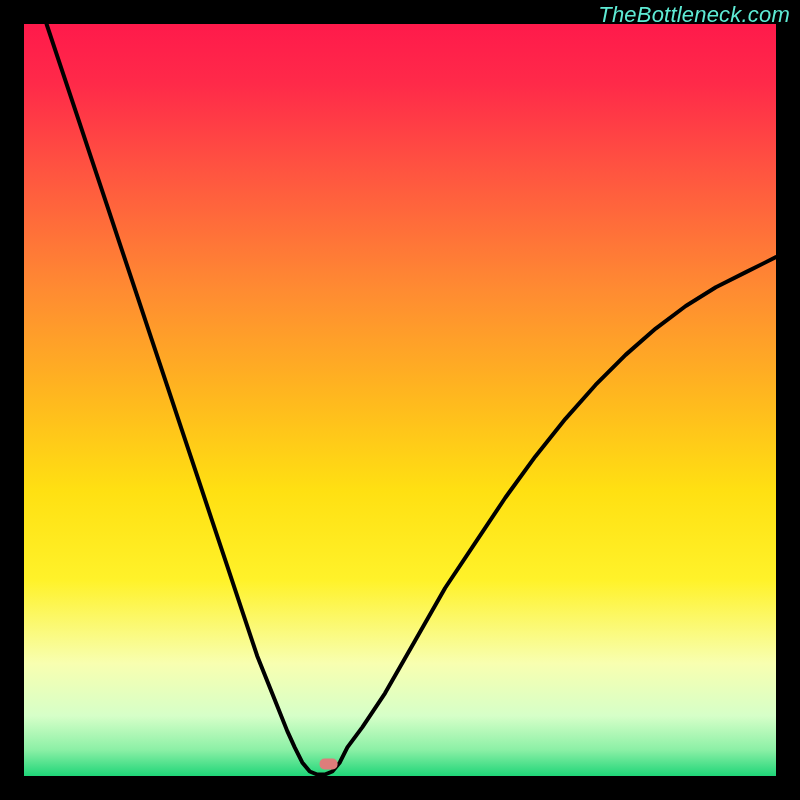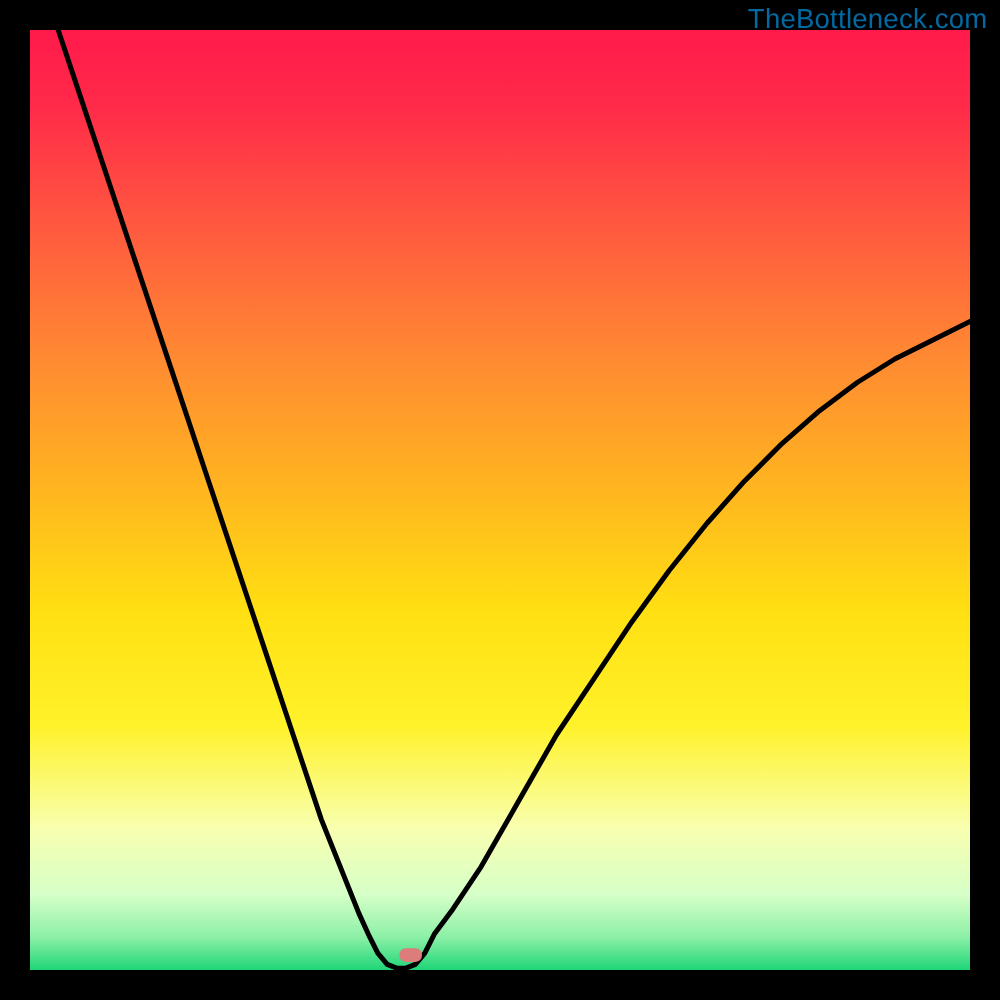--- a/index.html
+++ b/index.html
@@ -23,25 +23,26 @@
     position: absolute;
     left: 0;
     top: 0;
     width: 752px;
     height: 752px;
   }
   .watermark {
     position: absolute;
     top: 2px;
     right: 10px;
-    color: #0369a1;
+    color: #5eead4;
     font-size: 22px;
     font-weight: 500;
     letter-spacing: 0.2px;
     user-select: none;
+    font-style: italic;
   }
   svg { display: block; }
 </style>
 </head>
 <body>
 
 <div class="frame">
   <div class="plot">
     <svg id="chart-svg" width="752" height="752" viewBox="0 0 752 752">
       <defs>

